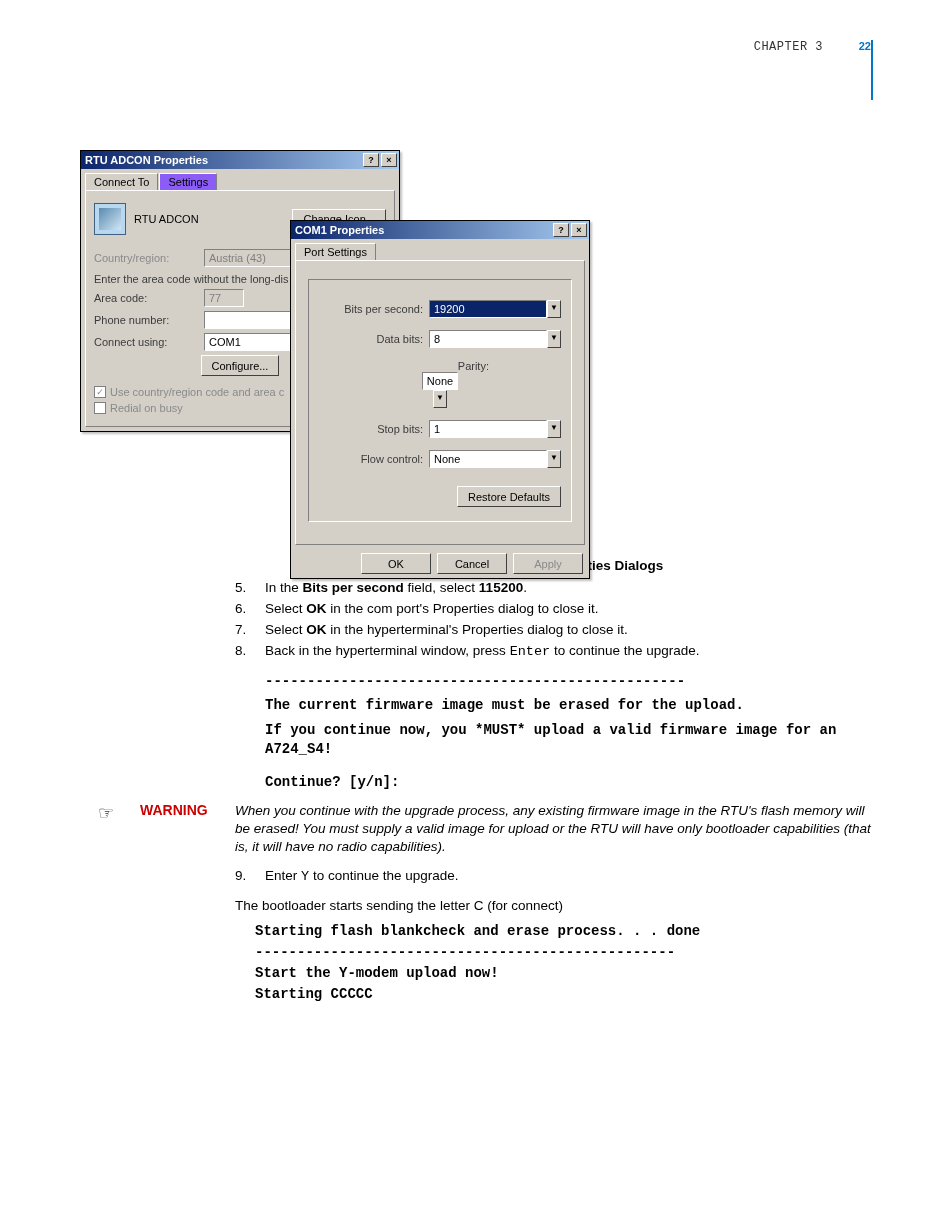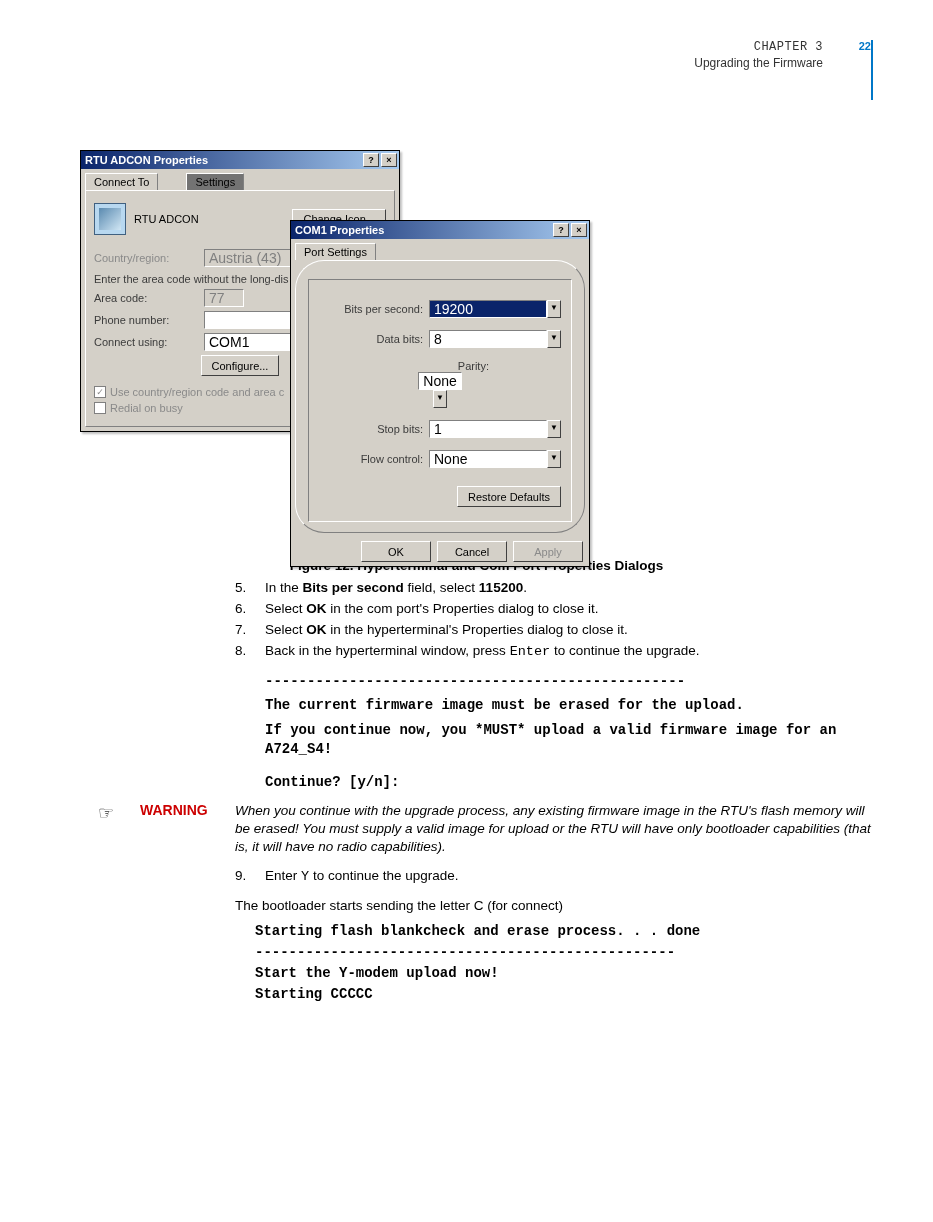--- a/index.html
+++ b/index.html
@@ -69,51 +69,51 @@
   .titlebar .spacer { flex: 1; }
   .tbtn {
     width: 16px; height: 14px;
     background: #d4d0c8;
     border: 1px solid #fff;
     border-right-color: #404040; border-bottom-color: #404040;
     margin-left: 2px;
     font-size: 9px; line-height: 12px; text-align: center;
     color: #000;
   }
-  .tabs { display: flex; padding: 4px 4px 0 4px; gap: 27px; }
+  .tabs { display: flex; padding: 4px 4px 0 4px; }
   .tab {
     background: #d4d0c8;
     border: 1px solid #fff;
     border-right-color: #808080; border-bottom: none;
     padding: 2px 8px;
     font-size: 11px;
     margin-right: 1px;
   }
-  .tab.inactive { background: #737373; }
+  .tab.inactive { background: #8b5cf6; }
   .panel {
     margin: 0 4px 4px 4px;
     border: 1px solid #fff;
     border-top-color: #fff;
     border-left-color: #fff;
     border-right-color: #808080;
     border-bottom-color: #808080;
     background: #d4d0c8;
     padding: 8px;
   }
   .row { display: flex; align-items: center; margin: 4px 0; }
   .lbl { width: 110px; font-size: 11px; color: #3b3b3b; }
   .lbl.dis { color: #8a8a8a; }
   .field {
     flex: 1;
     height: 18px;
     background: #fff;
     border: 1px solid #808080;
     border-right-color: #fff; border-bottom-color: #fff;
     padding: 0 4px;
-    font-size: 14px;
+    font-size: 11px;
     line-height: 16px;
   }
   .field.dis { background: #d4d0c8; color: #808080; }
   .field.sel { background: #0a246a; color: #fff; }
   .dd { width: 14px; height: 18px; background: #d4d0c8; border: 1px solid #fff; border-right-color:#404040; border-bottom-color:#404040; font-size:8px; text-align:center; line-height:14px; }
   .btn {
     height: 21px;
     padding: 0 10px;
     background: #d4d0c8;
     border: 1px solid #fff;
@@ -170,21 +170,20 @@
   .para { margin: 10px 0 4px 0; line-height:1.4; }
 </style>
 </head>
 <body>
 
 <div class="page">
 
   <div class="header">
     <div class="page-num">22</div>
     <div class="chap-label">CHAPTER 3</div>
-    <div class="chap-sub">Upgrading the Firmware</div>
   </div>
 
   <div class="figure-wrap">
     <div class="fig-area">
 
       <div class="win" style="left:0; top:0; width:320px;">
         <div class="titlebar">
           <span>RTU ADCON Properties</span>
           <span class="spacer"></span>
           <span class="tbtn">?</span>
@@ -235,21 +234,21 @@
       <div class="win" style="left:210px; top:70px; width:300px;">
         <div class="titlebar">
           <span>COM1 Properties</span>
           <span class="spacer"></span>
           <span class="tbtn">?</span>
           <span class="tbtn">×</span>
         </div>
         <div class="tabs">
           <div class="tab">Port Settings</div>
         </div>
-        <div class="panel" style="padding:18px 12px 10px 12px;border-radius:29px;">
+        <div class="panel" style="padding:18px 12px 22px 12px;">
           <div style="border:1px solid #808080; border-right-color:#fff; border-bottom-color:#fff; padding:16px 10px 10px 10px;">
             <div class="row">
               <span class="lbl" style="text-align:right; padding-right:6px;">Bits per second:</span>
               <span class="field sel">19200</span>
               <span class="dd">▼</span>
             </div>
             <div class="row" style="margin-top:12px;">
               <span class="lbl" style="text-align:right; padding-right:6px;">Data bits:</span>
               <span class="field">8</span>
               <span class="dd">▼</span>

